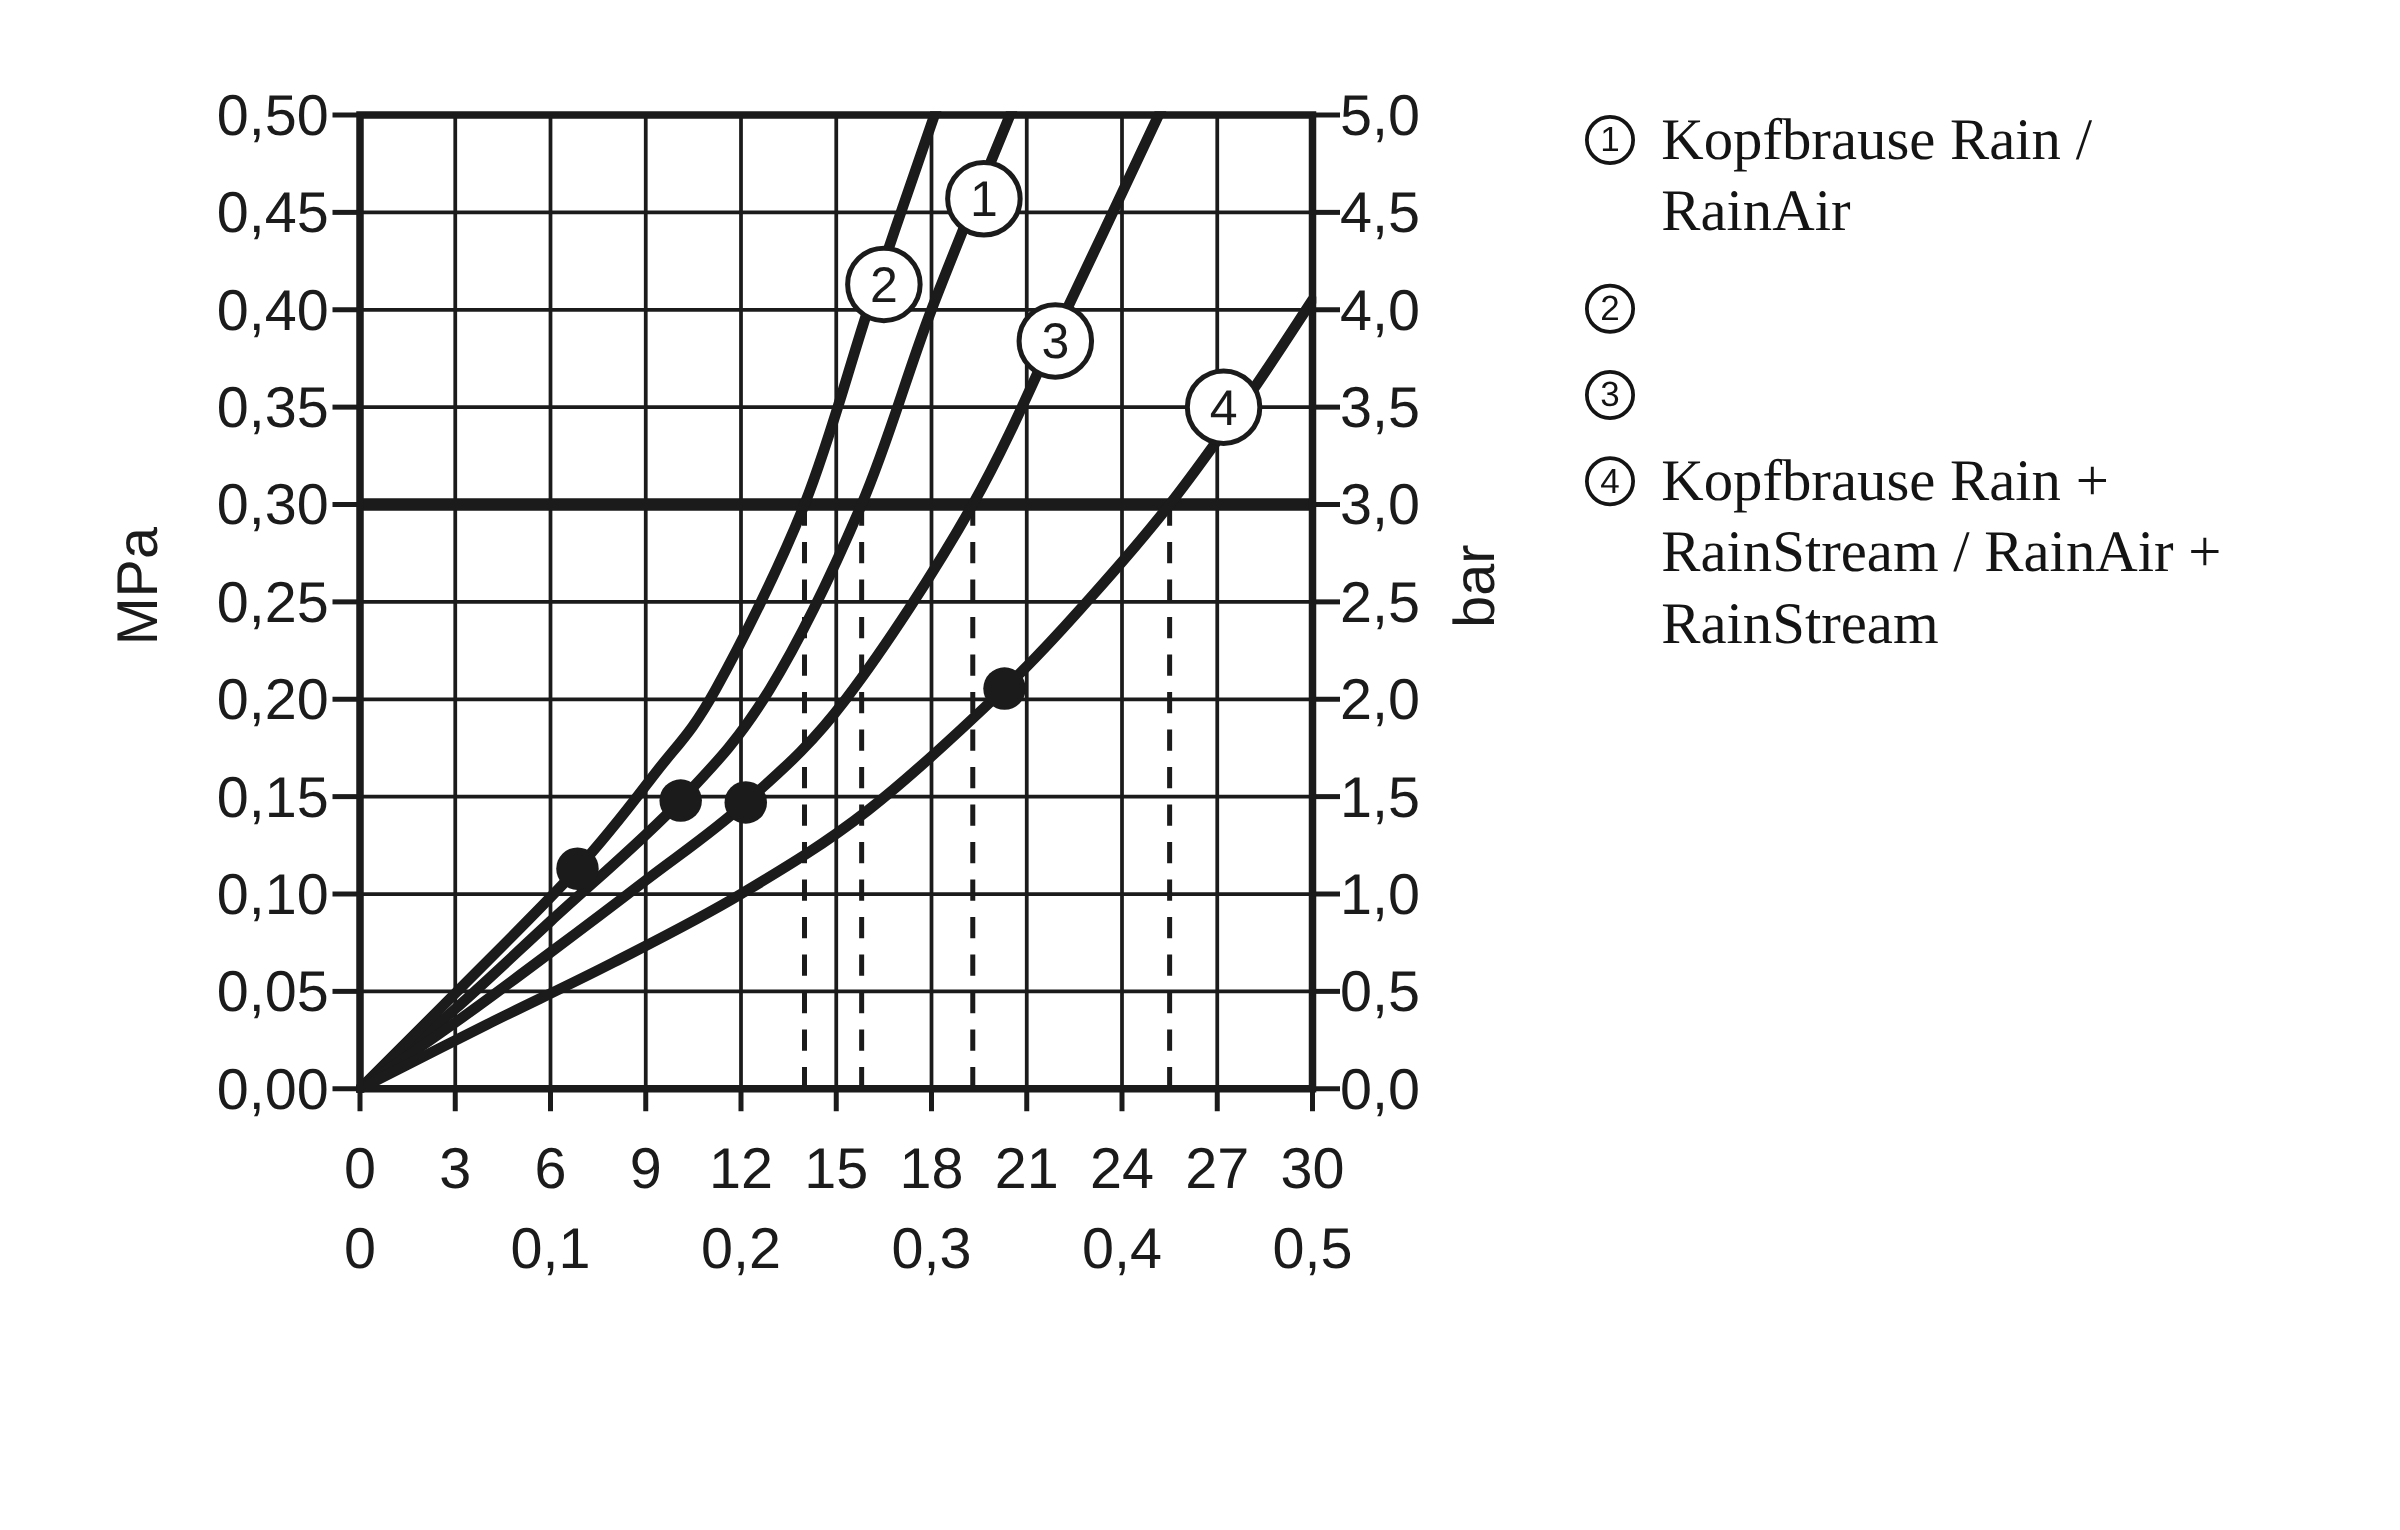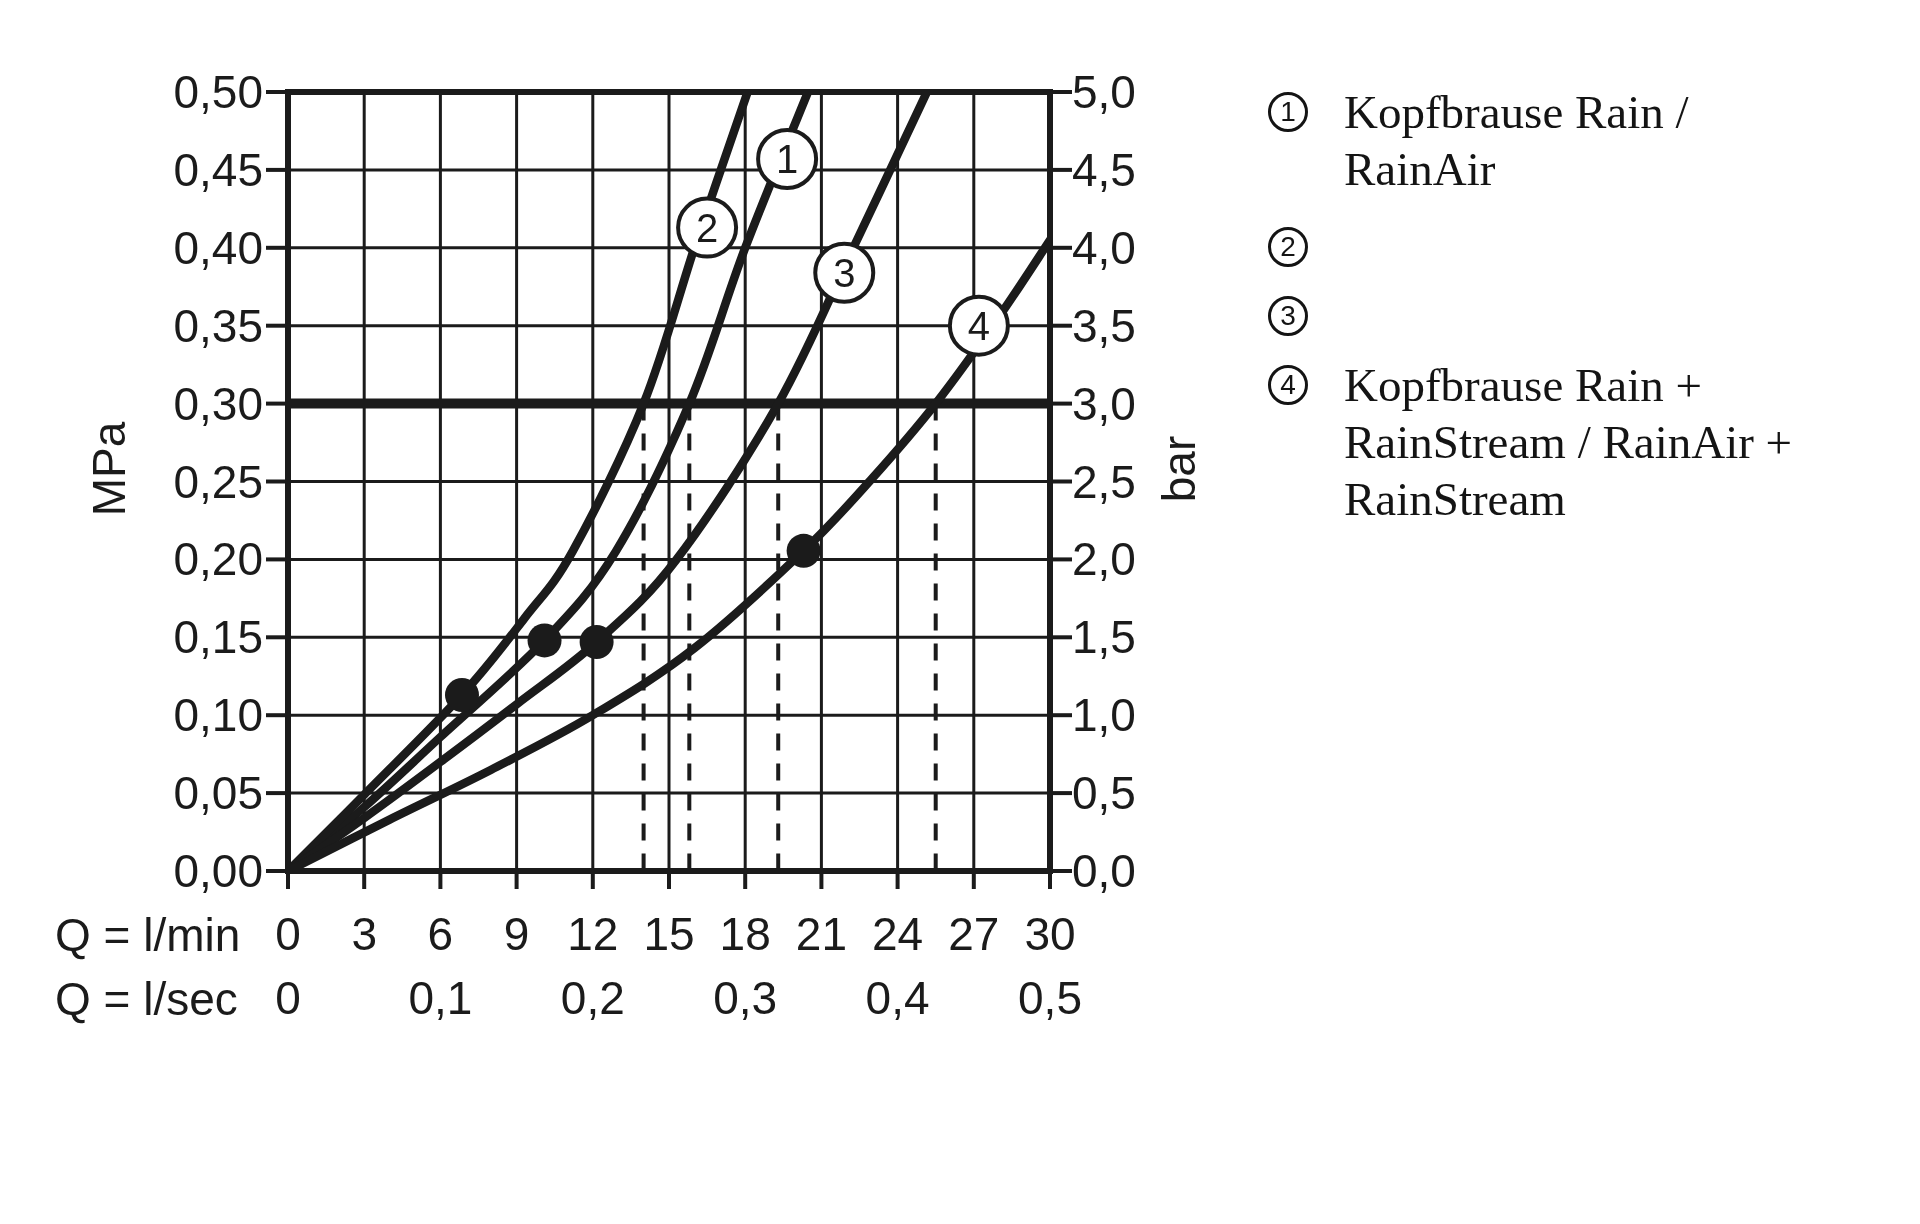--- a/index.html
+++ b/index.html
@@ -9,21 +9,21 @@
   .axis-unit{font-size:46px;white-space:nowrap;}
   .rot{transform:rotate(-90deg);}
   #chart-svg{position:absolute;left:0;top:0;}
   .legend{position:absolute;left:1268px;top:84px;width:600px;
           font-family:"Liberation Serif","DejaVu Serif",serif;font-size:47px;color:#141414;}
   .legend-item{display:flex;align-items:flex-start;margin-bottom:21px;}
   .legend-num{flex:none;width:40px;height:40px;border:3px solid #141414;border-radius:50%;
               display:flex;align-items:center;justify-content:center;
               font-family:"Liberation Sans",sans-serif;font-size:28px;margin-top:8px;
               box-sizing:border-box;}
-  .legend-text{margin-left:36px;line-height:57px;}
+  .legend-text{margin-left:21px;line-height:57px;}
 </style>
 </head>
 <body>
 
 <div class="canvas">
 
   <svg id="chart-svg" width="1920" height="1224" viewBox="0 0 1920 1224">
       <defs>
         <clipPath id="plotClip">
           <rect x="285" y="89" width="768" height="785"></rect>
@@ -144,23 +144,21 @@
       <text x="592.8" y="1014" text-anchor="middle" font-size="46" font-family="&quot;Liberation Sans&quot;,sans-serif" fill="#1b1b1b">0,2</text>
       <text x="745.2" y="1014" text-anchor="middle" font-size="46" font-family="&quot;Liberation Sans&quot;,sans-serif" fill="#1b1b1b">0,3</text>
       <text x="897.6" y="1014" text-anchor="middle" font-size="46" font-family="&quot;Liberation Sans&quot;,sans-serif" fill="#1b1b1b">0,4</text>
       <text x="1050" y="1014" text-anchor="middle" font-size="46" font-family="&quot;Liberation Sans&quot;,sans-serif" fill="#1b1b1b">0,5</text>
     </svg>
 
   <div class="abs axis-unit rot" style="left:62px;top:442px;">MPa</div>
 
   <div class="abs axis-unit rot" style="left:1146px;top:442px;">bar</div>
 
-  <div class="abs axis-unit" style="left:55px;top:908px;">Q = l/min</div>
 
-  <div class="abs axis-unit" style="left:55px;top:972px;">Q = l/sec</div>
 
   <div class="legend" id="legend">
       <div class="legend-item">
         <span class="legend-num">1</span>
         <span class="legend-text">Kopfbrause Rain /<br>RainAir</span>
       </div>
       <div class="legend-item">
         <span class="legend-num">2</span>
       </div>
       <div class="legend-item">

